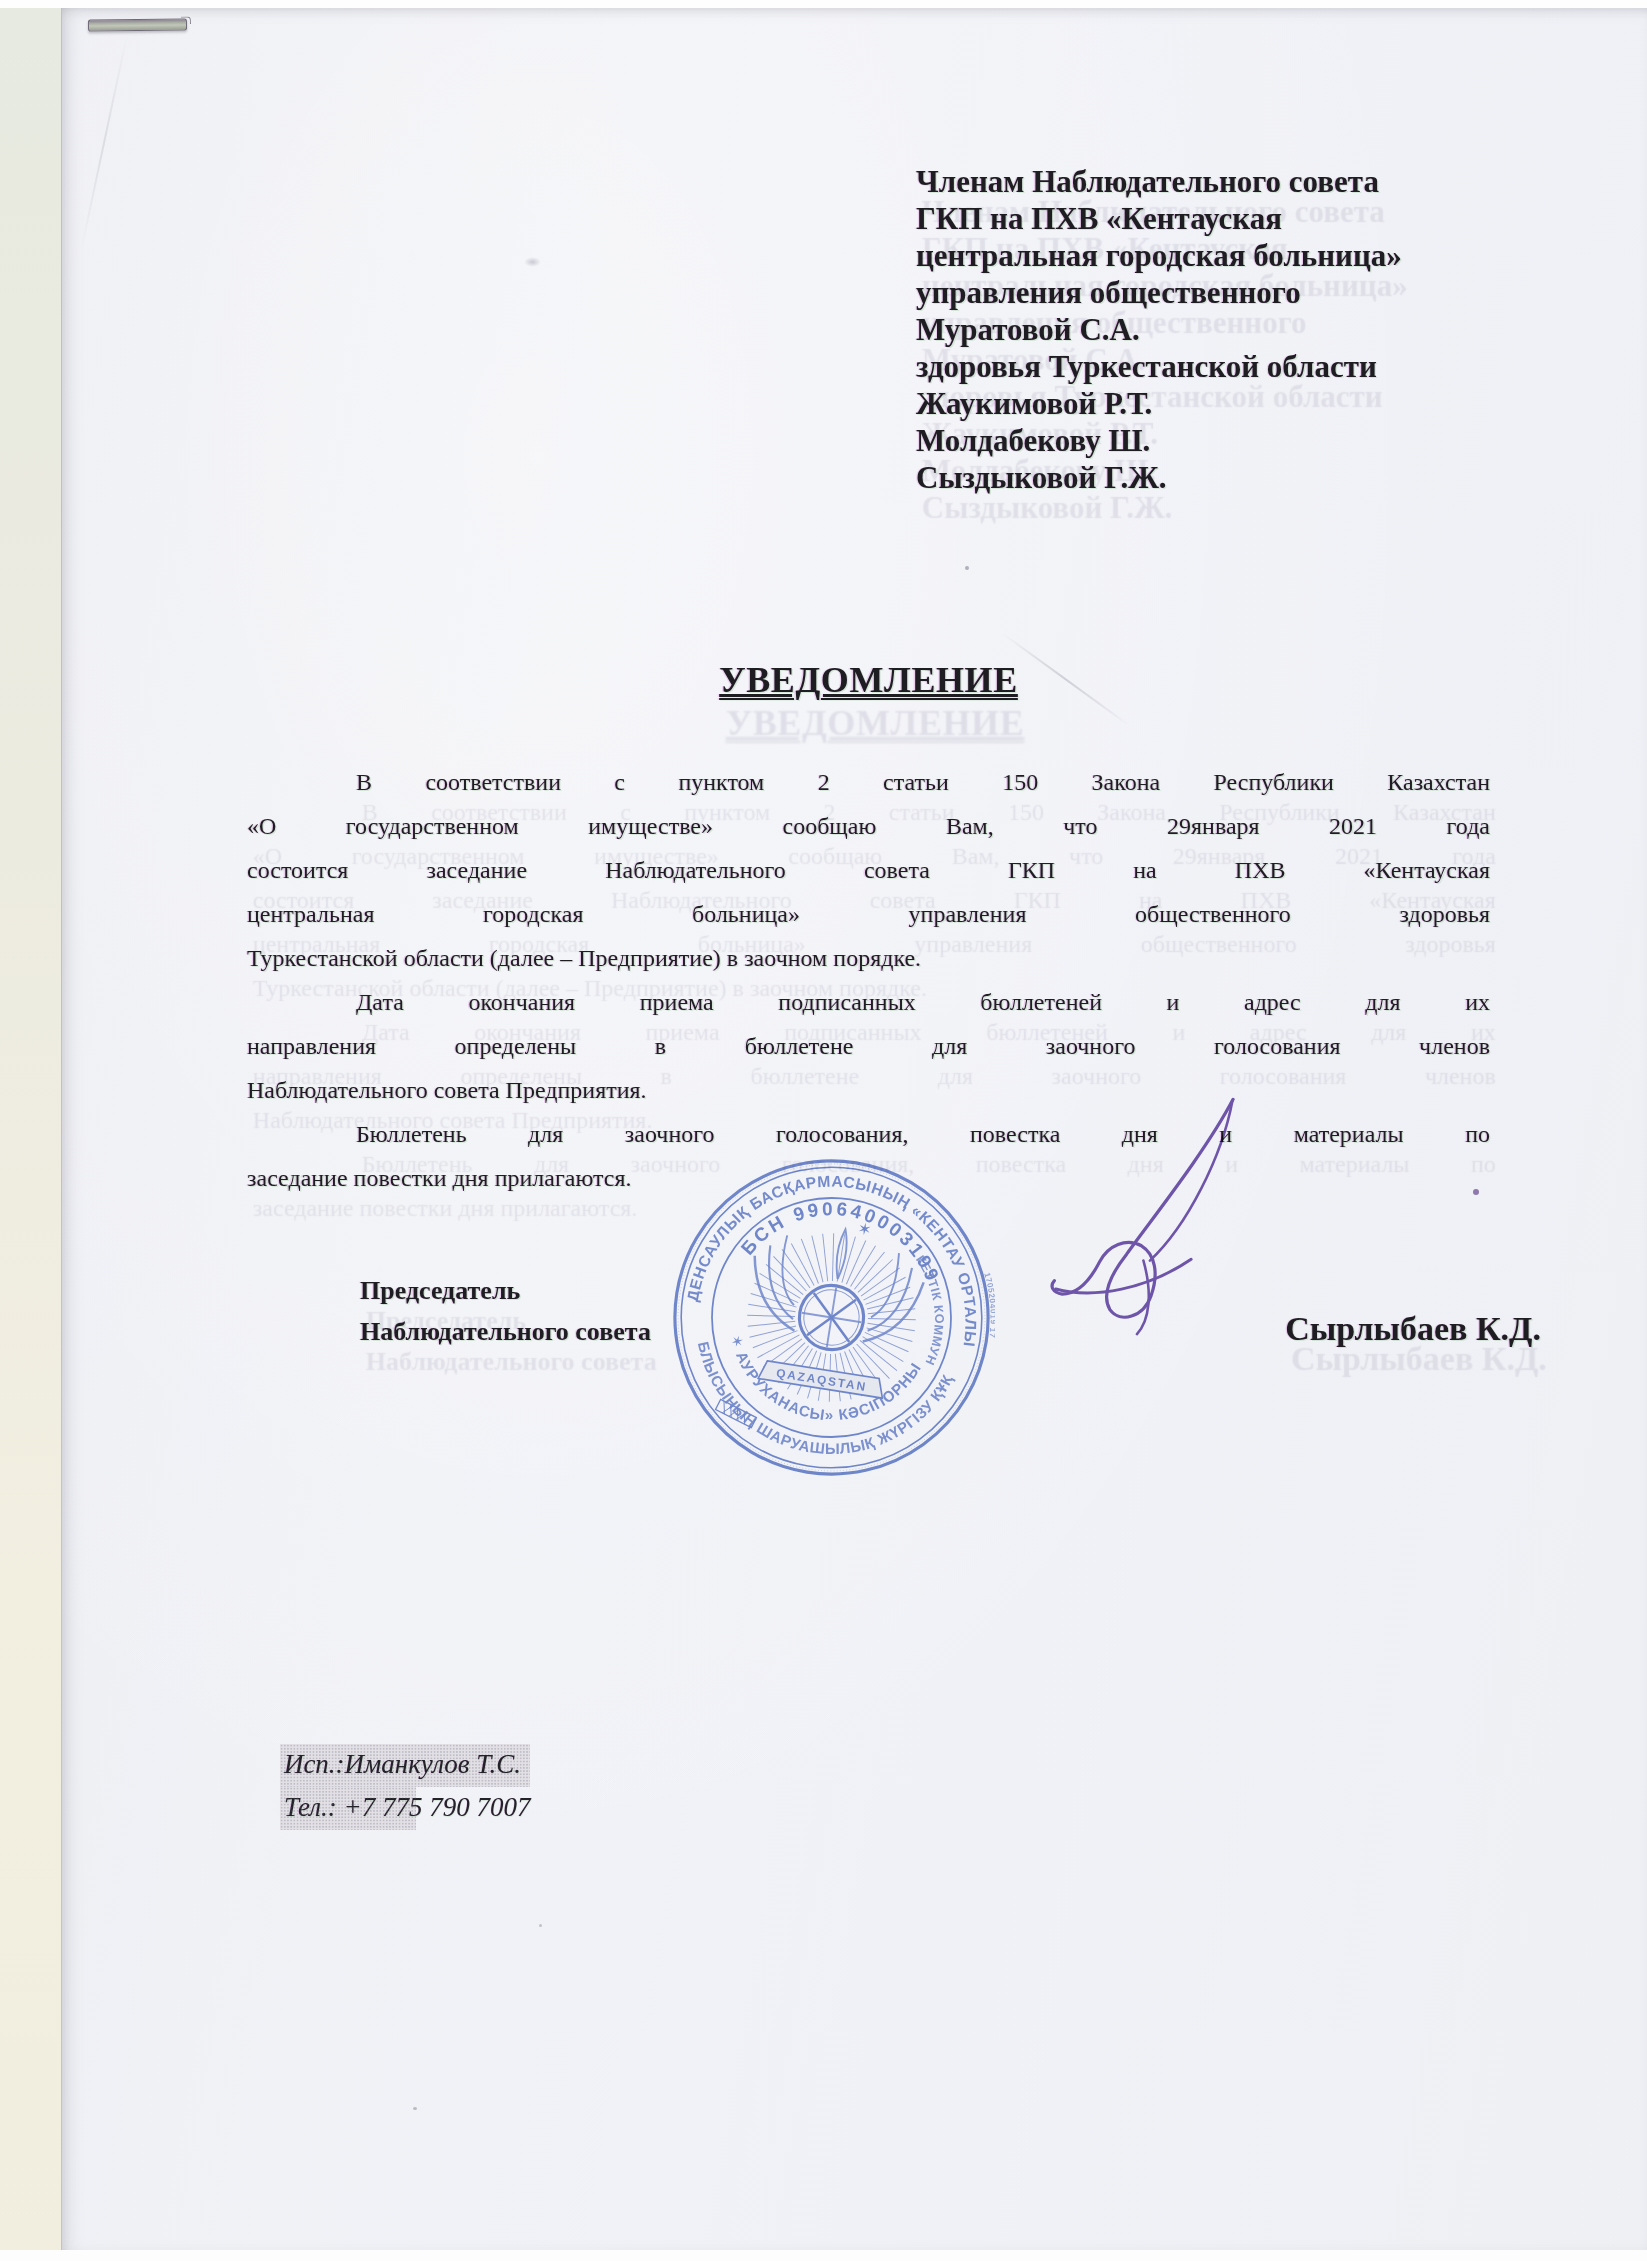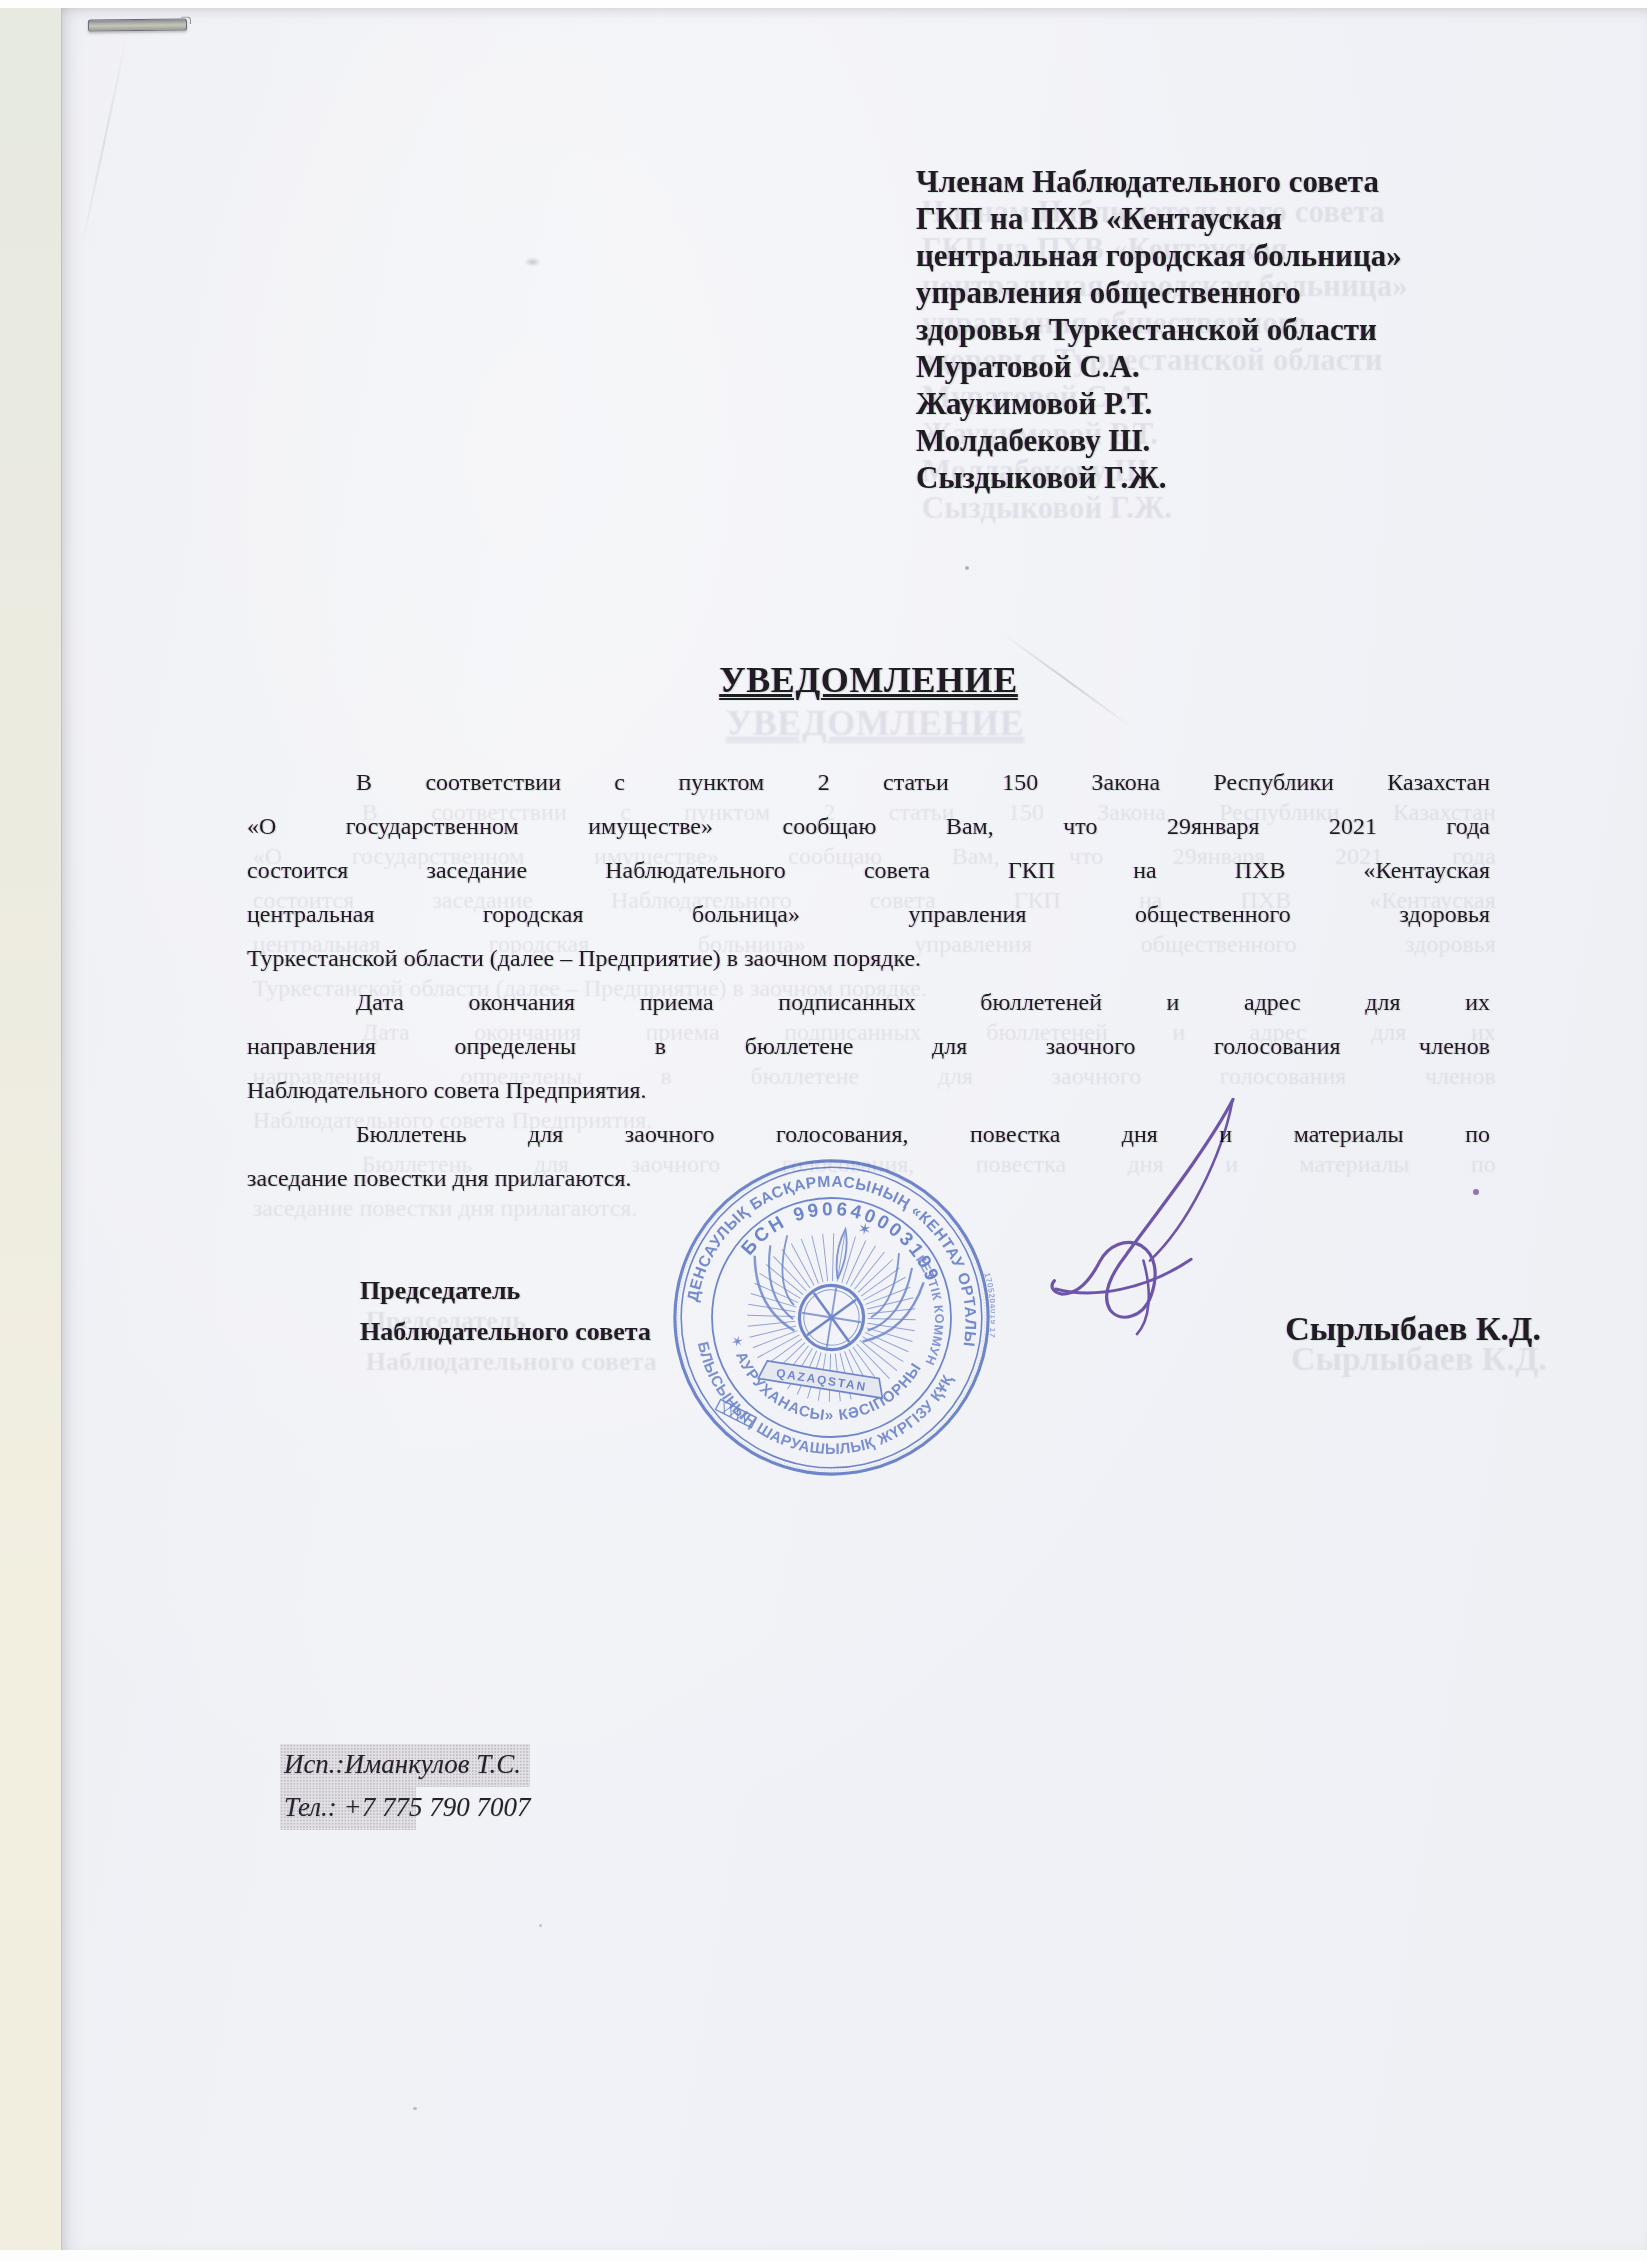--- a/index.html
+++ b/index.html
@@ -127,22 +127,22 @@
 <div class="speck s2"></div>
 <div class="speck s3"></div>
 <div class="speck s4"></div>
 <div class="speck s5"></div>
 
 <div class="addressee ink">
   <div>Членам Наблюдательного совета</div>
   <div>ГКП на ПХВ «Кентауская</div>
   <div>центральная городская больница»</div>
   <div>управления общественного</div>
+  <div>Муратовой С.А.</div>
   <div>здоровья Туркестанской области</div>
-  <div>Муратовой С.А.</div>
   <div>Жаукимовой Р.Т.</div>
   <div>Молдабекову Ш.</div>
   <div>Сыздыковой Г.Ж.</div>
 </div>
 
 <div class="doc-title ink">
   <span>УВЕДОМЛЕНИЕ</span>
 </div>
 
 <div class="body-text ink">

